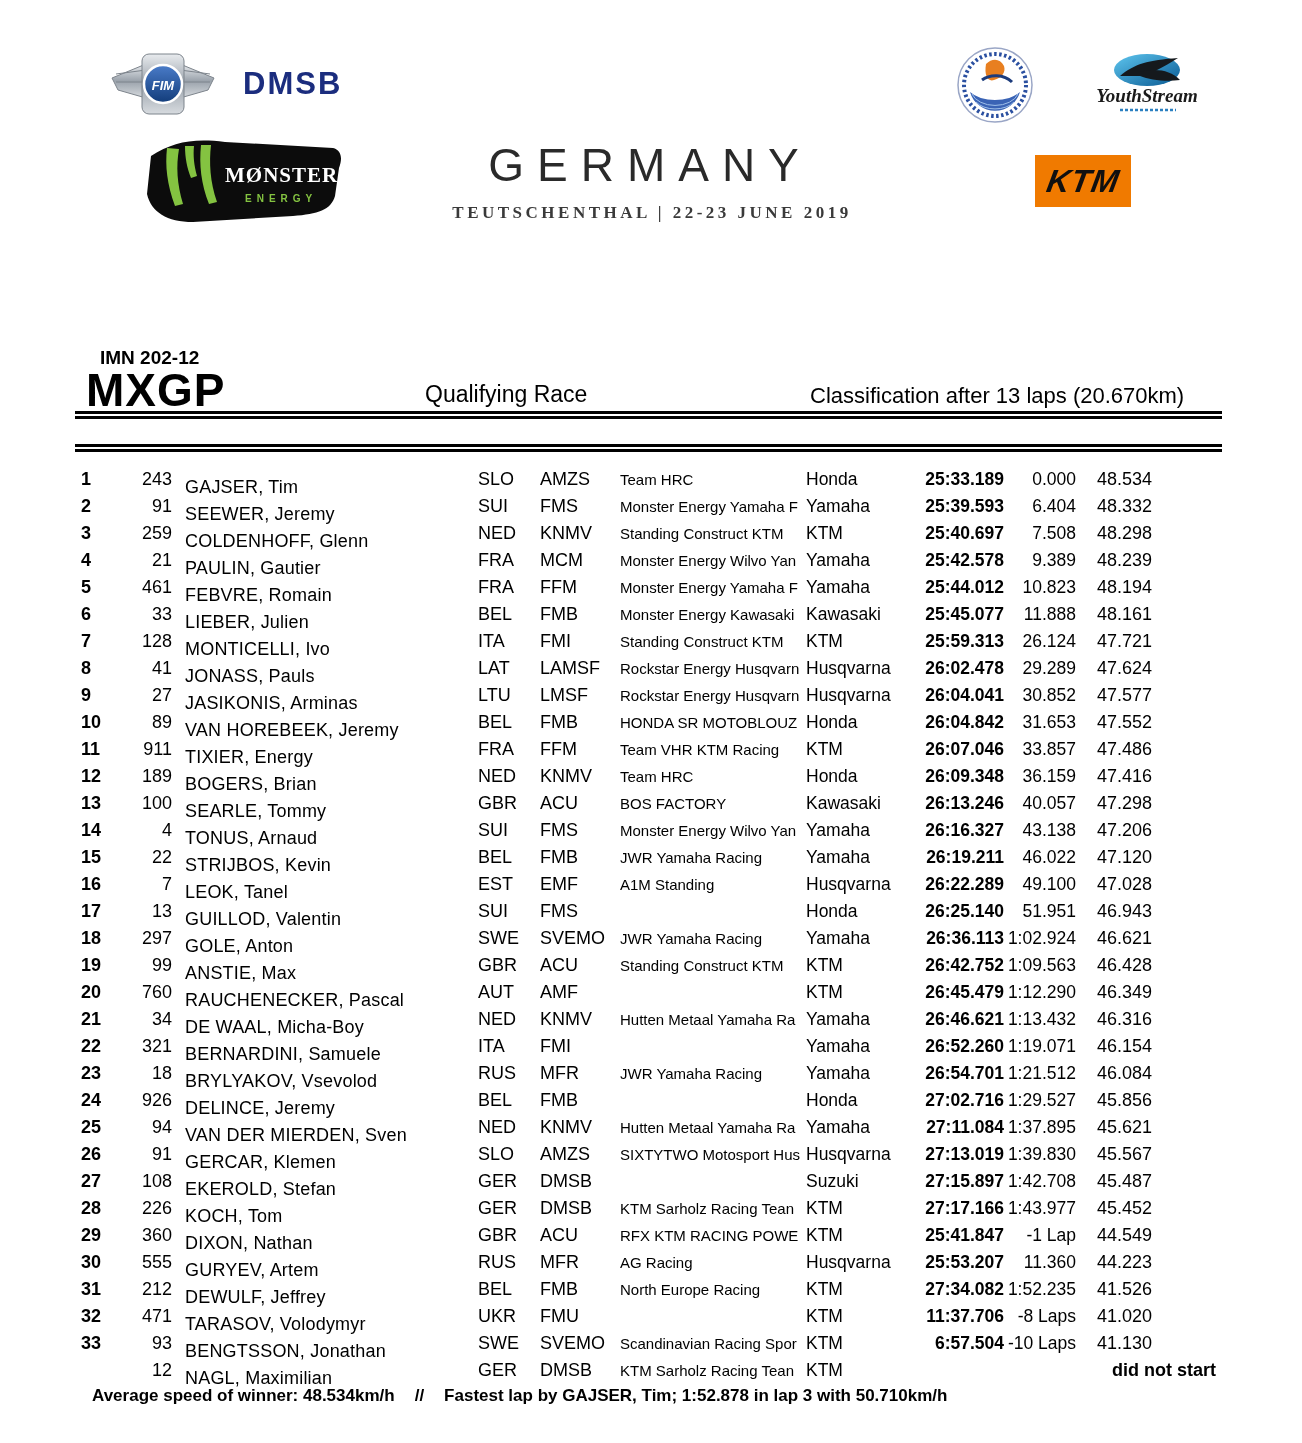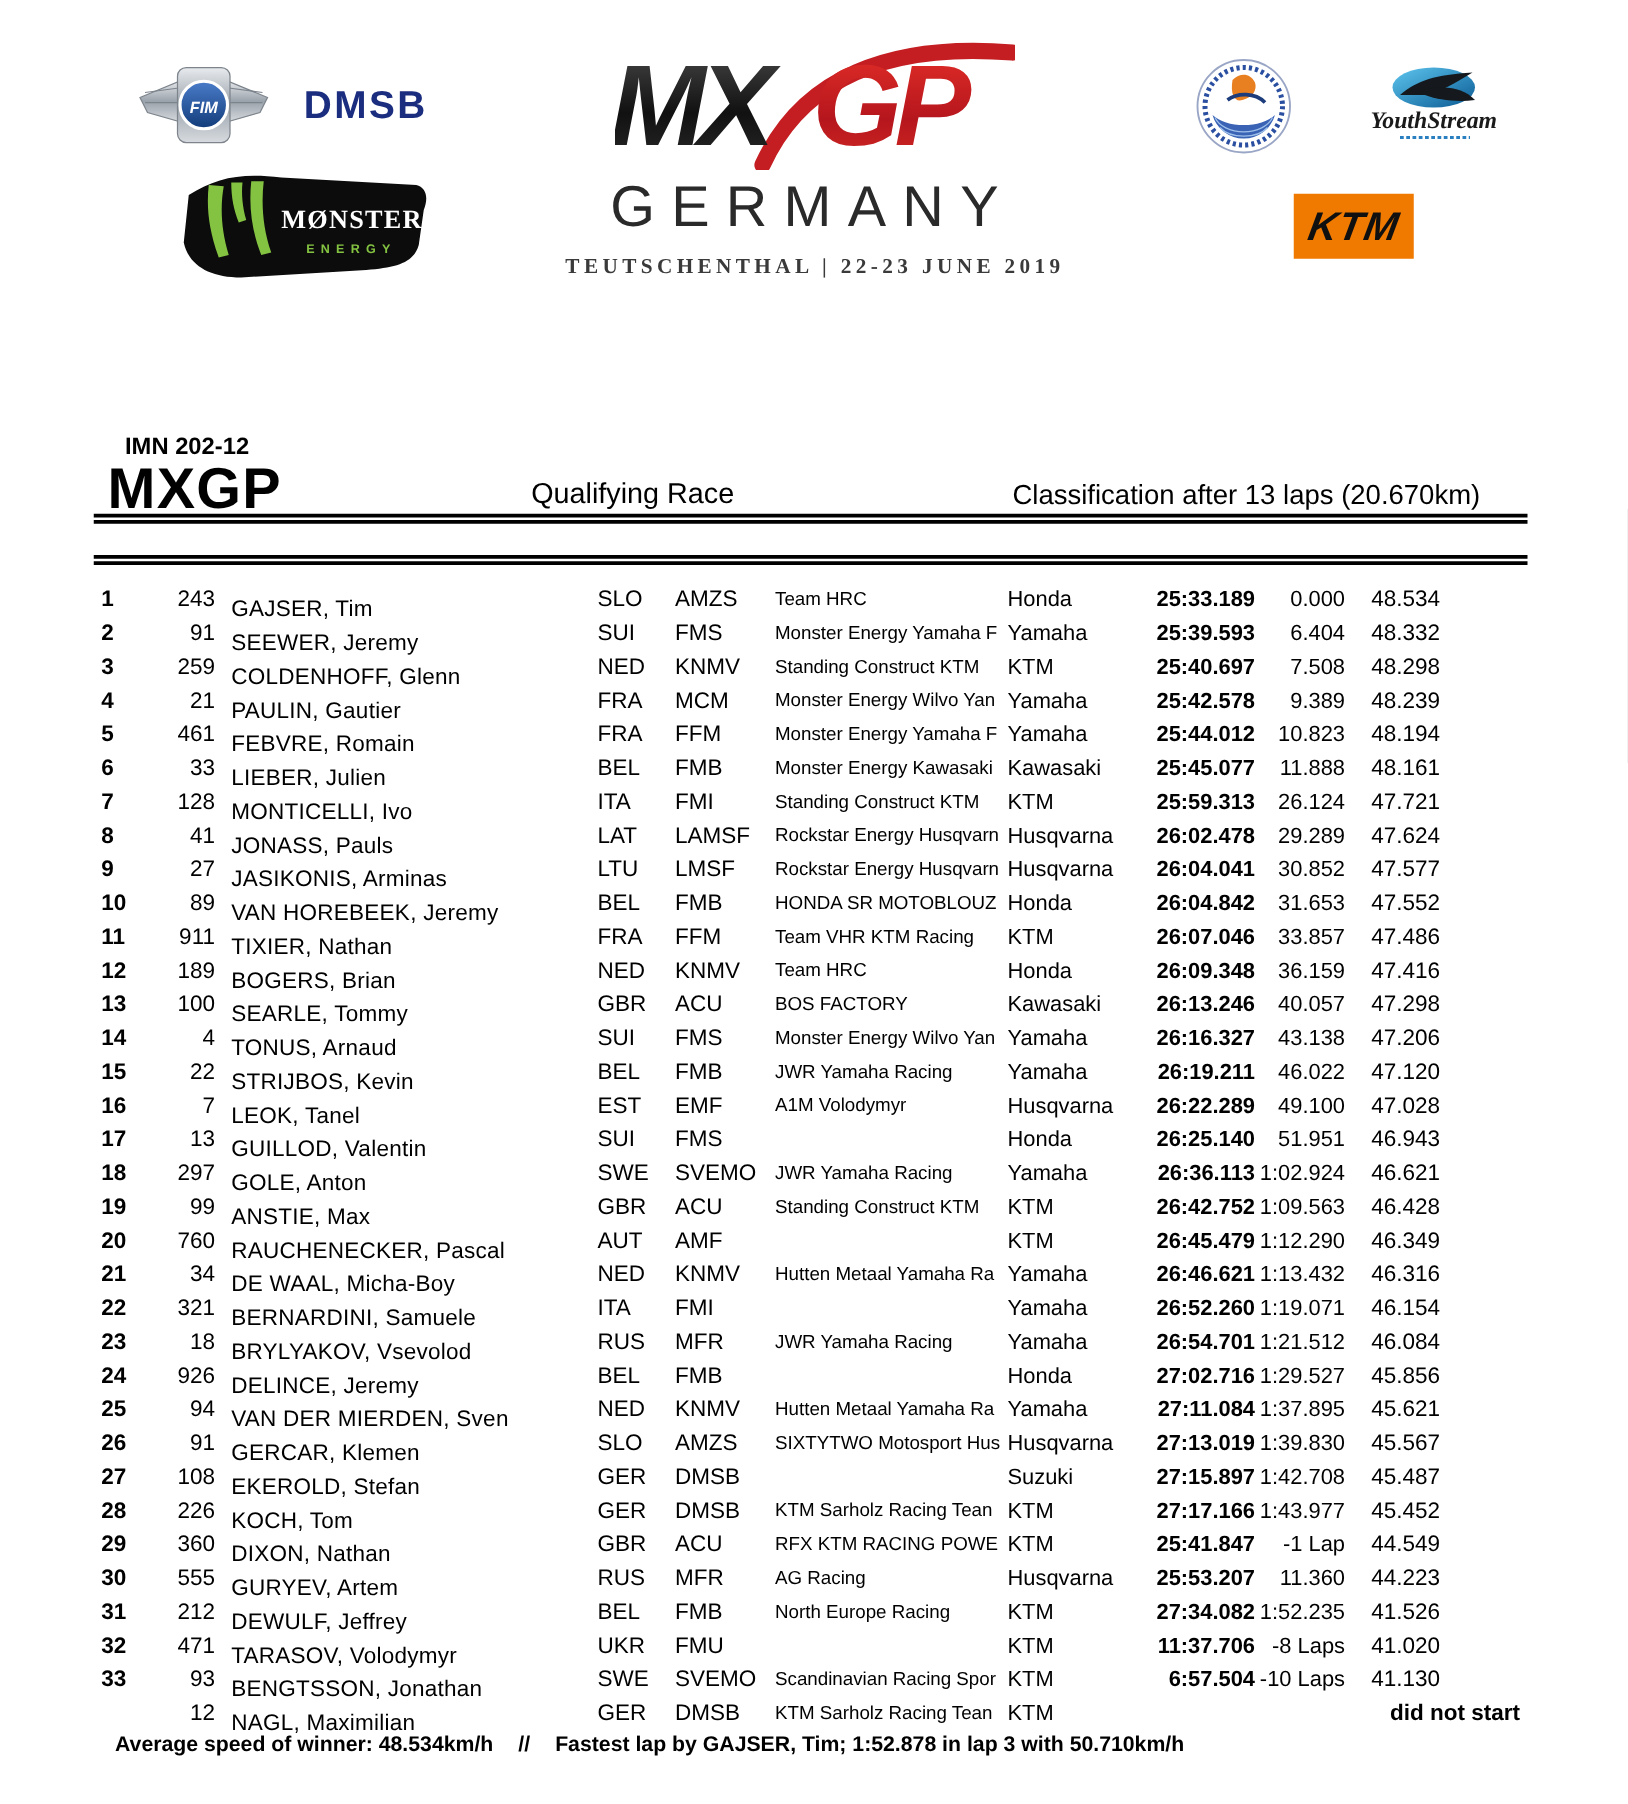--- a/index.html
+++ b/index.html
@@ -97,39 +97,20 @@
     <svg width="215" height="115" viewBox="0 0 215 115">
       <path d="M18,34 C40,20 60,16 92,20 L200,26 C208,28 210,36 206,46 L202,74 C198,88 185,92 160,94 L60,100 C34,100 18,90 14,72 Z" fill="#0c0c0c"></path>
       <path d="M34,26 C32,44 34,62 42,84 L50,82 C44,62 43,44 46,27 Z" fill="#84c341"></path>
       <path d="M52,24 C52,36 54,46 58,56 L64,54 C61,44 60,33 61,24 Z" fill="#84c341"></path>
       <path d="M68,23 C66,42 68,62 76,82 L84,80 C77,60 76,40 78,23 Z" fill="#84c341"></path>
       <text x="92" y="60" font-family="Liberation Serif, serif" font-size="21" font-weight="bold" fill="#ffffff" letter-spacing="1">MØNSTER</text>
       <text x="112" y="80" font-family="Liberation Sans, sans-serif" font-size="10" font-weight="bold" fill="#84c341" letter-spacing="5">ENERGY</text>
     </svg>
   </div>
 
-  <div class="abs" style="left:492px; top:32px;">
-    <svg width="320" height="104" viewBox="0 0 320 104">
-      <defs>
-        <linearGradient id="gMX" x1="0" y1="0" x2="0" y2="1">
-          <stop offset="0" stop-color="#4a4a4a"></stop>
-            <stop offset="0.55" stop-color="#111111"></stop>
-            <stop offset="1" stop-color="#2b2b2b"></stop>
-        </linearGradient>
-        <linearGradient id="gGP" x1="0" y1="0" x2="0" y2="1">
-          <stop offset="0" stop-color="#e63029"></stop>
-            <stop offset="0.6" stop-color="#b5161d"></stop>
-            <stop offset="1" stop-color="#d42a24"></stop>
-        </linearGradient>
-      </defs>
-      <path d="M118,100 C150,30 220,2 318,10" fill="none" stroke="#c41e22" stroke-width="13" stroke-linecap="round"></path>
-      <text x="-4" y="84" font-family="Liberation Sans, sans-serif" font-size="92" font-weight="bold" font-style="italic" fill="url(#gMX)" letter-spacing="-6">MX</text>
-      <text x="158" y="84" font-family="Liberation Sans, sans-serif" font-size="92" font-weight="bold" font-style="italic" fill="url(#gGP)" letter-spacing="-6">GP</text>
-    </svg>
-  </div>
 
   <div class="abs germany-text" style="left:330px; top:138px;">GERMANY</div>
   <div class="abs event-sub" style="left:272px; top:203px;">TEUTSCHENTHAL | 22-23 JUNE 2019</div>
 
   <div class="abs" style="left:956px; top:46px;">
     <svg width="78" height="78" viewBox="0 0 78 78">
       <circle cx="39" cy="39" r="37" fill="#ffffff" stroke="#9aa6c6" stroke-width="1.5"></circle>
       <circle cx="39" cy="39" r="31" fill="none" stroke="#2a4fa0" stroke-width="4" stroke-dasharray="2.5 2.5"></circle>
       <path d="M14,46 A26,26 0 0,0 64,46 A30,18 0 0,1 14,46 Z" fill="#3a63b5"></path>
       <path d="M16,48 A24,16 0 0,0 62,48" fill="none" stroke="#9fc0ea" stroke-width="1"></path>
@@ -298,21 +279,21 @@
         <div class="c c-team">HONDA SR MOTOBLOUZ</div>
         <div class="c c-moto">Honda</div>
         <div class="c c-total">26:04.842</div>
         <div class="c c-gap">31.653</div>
         <div class="c c-speed">47.552</div>
         <div class="c c-points"></div>
       </div>
       <div class="trow">
         <div class="c c-pos">11</div>
         <div class="c c-num">911</div>
-        <div class="c c-rider">TIXIER, Nathan</div>
+        <div class="c c-rider">TIXIER, Energy</div>
         <div class="c c-nat">FRA</div>
         <div class="c c-fed">FFM</div>
         <div class="c c-team">Team VHR KTM Racing</div>
         <div class="c c-moto">KTM</div>
         <div class="c c-total">26:07.046</div>
         <div class="c c-gap">33.857</div>
         <div class="c c-speed">47.486</div>
         <div class="c c-points"></div>
       </div>
       <div class="trow">
@@ -366,21 +347,21 @@
         <div class="c c-gap">46.022</div>
         <div class="c c-speed">47.120</div>
         <div class="c c-points"></div>
       </div>
       <div class="trow">
         <div class="c c-pos">16</div>
         <div class="c c-num">7</div>
         <div class="c c-rider">LEOK, Tanel</div>
         <div class="c c-nat">EST</div>
         <div class="c c-fed">EMF</div>
-        <div class="c c-team">A1M Volodymyr</div>
+        <div class="c c-team">A1M Standing</div>
         <div class="c c-moto">Husqvarna</div>
         <div class="c c-total">26:22.289</div>
         <div class="c c-gap">49.100</div>
         <div class="c c-speed">47.028</div>
         <div class="c c-points"></div>
       </div>
       <div class="trow">
         <div class="c c-pos">17</div>
         <div class="c c-num">13</div>
         <div class="c c-rider">GUILLOD, Valentin</div>

